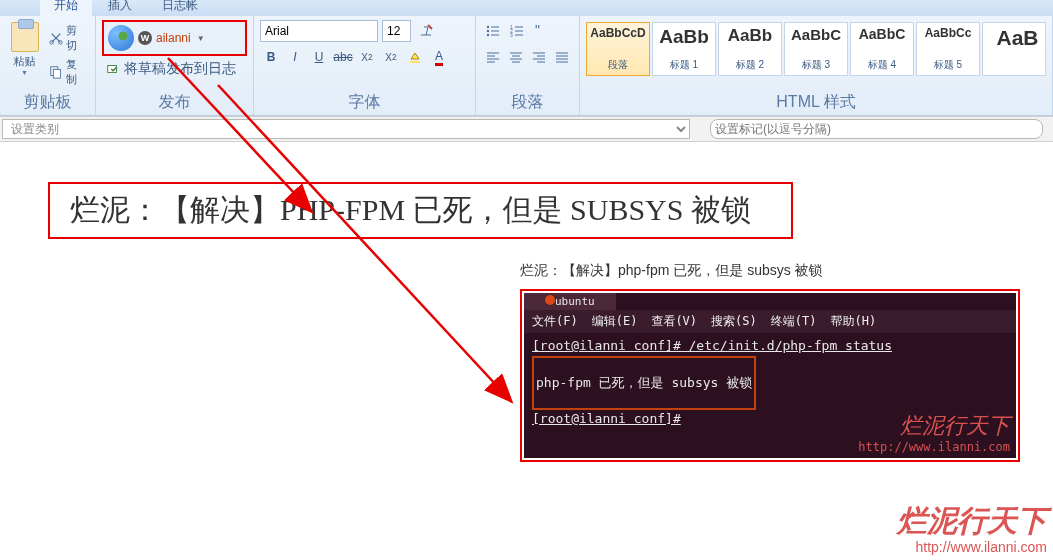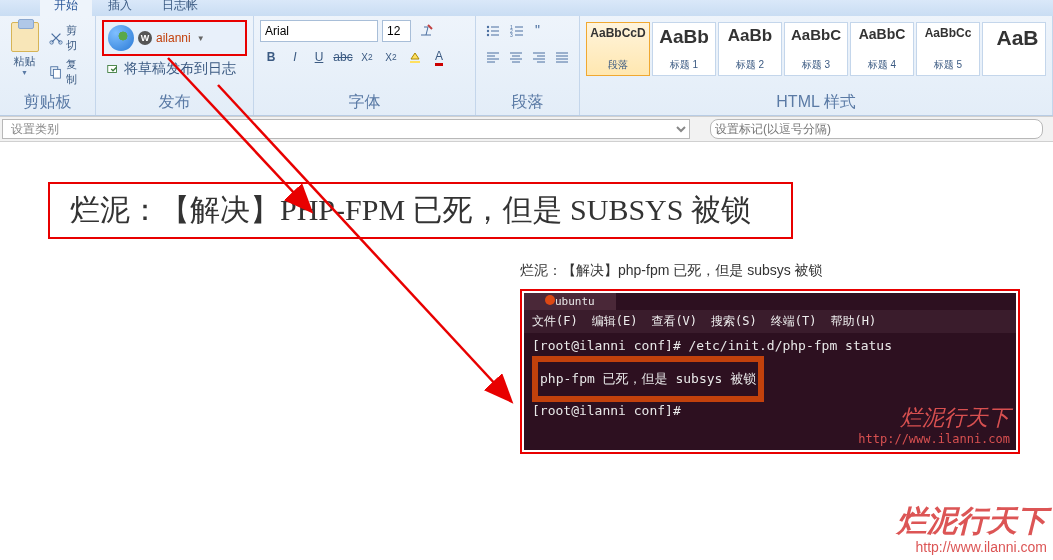--- a/index.html
+++ b/index.html
@@ -72,22 +72,22 @@
 .title-box { border: 2px solid #e80000; padding: 6px 20px; margin-left: 48px; width: 745px; }
 .doc-title { font-size: 30px; color: #333; font-family: "SimSun", serif; }
 .doc-body { margin-left: 520px; margin-top: 20px; width: 500px; }
 .body-text { font-size: 14px; color: #333; margin-bottom: 8px; line-height: 1.6; }
 
 .terminal-box { border: 2px solid #e80000; padding: 2px; }
 .terminal { background: #2d1020; color: #e8e8e8; font-family: "Consolas", monospace; font-size: 13px; position: relative; }
 .term-tab { background: #4a2838; padding: 2px 21px; display: inline-flex; font-size: 11px; }
 .term-menu { background: #3a1c2c; padding: 3px 8px; font-size: 12px; color: #eee; display: flex; gap: 14px; }
 .term-content { padding: 4px 8px 30px 8px; line-height: 1.4; }
-.term-line { white-space: nowrap; }
-.term-highlight { border: 6px solid #c2410c; display: inline-block; padding: 8px 2px; }
+.term-line { white-space: nowrap; text-decoration: underline; }
+.term-highlight { border: 2px solid #c2410c; display: inline-block; padding: 16px 2px; }
 .watermark { position: absolute; right: 6px; bottom: 2px; color: #d85050; font-size: 12px; text-align: right; line-height: 1.3; }
 .watermark .cn { font-size: 22px; font-family: "KaiTi", serif; font-style: italic; }
 
 
 .arrow-svg { position: absolute; top: 0; left: 0; width: 1053px; height: 560px; pointer-events: none; }
 
 
 .page-watermark { position: absolute; right: 6px; bottom: 4px; color: #dc5555; text-align: right; line-height: 1.2; pointer-events: none; }
 .page-watermark .cn { font-size: 30px; font-family: "KaiTi", serif; font-style: italic; font-weight: bold; }
 .page-watermark .url { font-size: 14px; }

